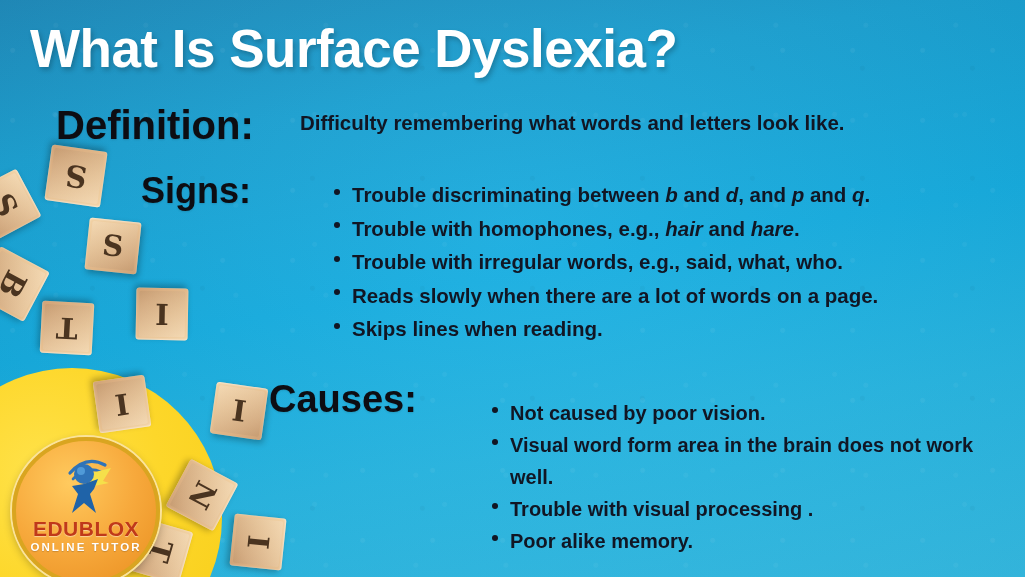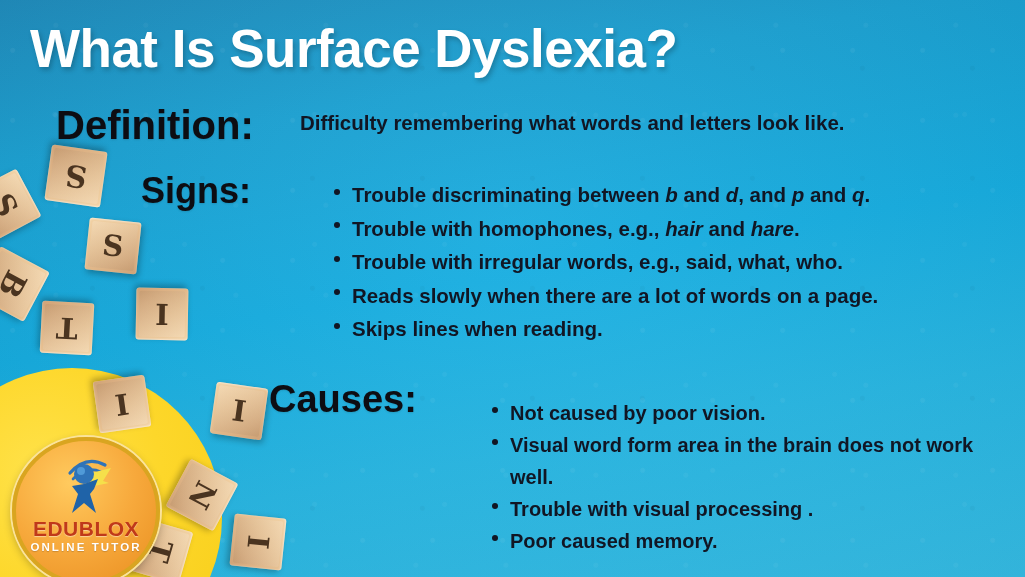--- a/index.html
+++ b/index.html
@@ -260,16 +260,16 @@
       <li><span class="dot"></span><span>Trouble with irregular words, e.g., said, what, who.</span></li>
       <li><span class="dot"></span><span> Reads slowly when there are a lot of words on a page.</span></li>
       <li><span class="dot"></span><span>Skips lines when reading.</span></li>
     </ul>
 
   <div class="label label-causes">Causes:</div>
   <ul class="bullets causes-list" id="causes-list">
       <li><span class="dot"></span><span>Not caused by poor vision.</span></li>
       <li><span class="dot"></span><span>Visual word form area in the brain does not work well.</span></li>
       <li><span class="dot"></span><span>Trouble with visual processing .</span></li>
-      <li><span class="dot"></span><span>Poor caused memory.</span></li>
+      <li><span class="dot"></span><span>Poor alike memory.</span></li>
     </ul>
 
 </div>
 
 </body></html>

